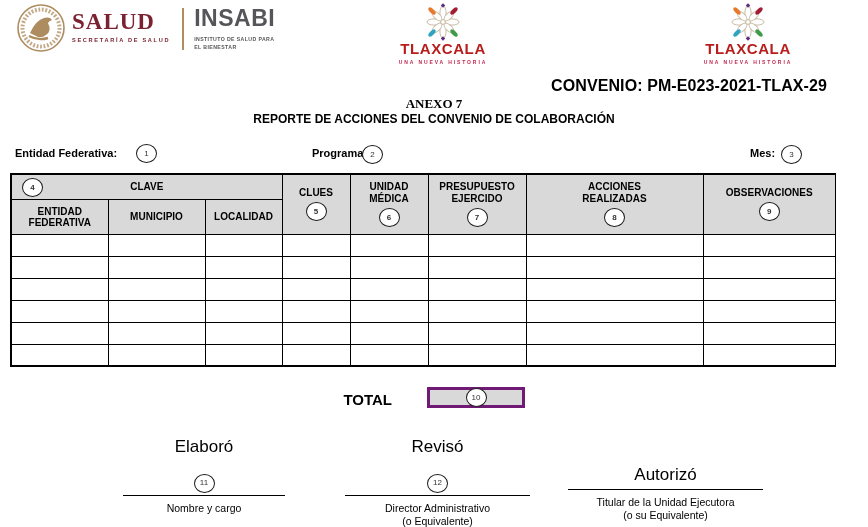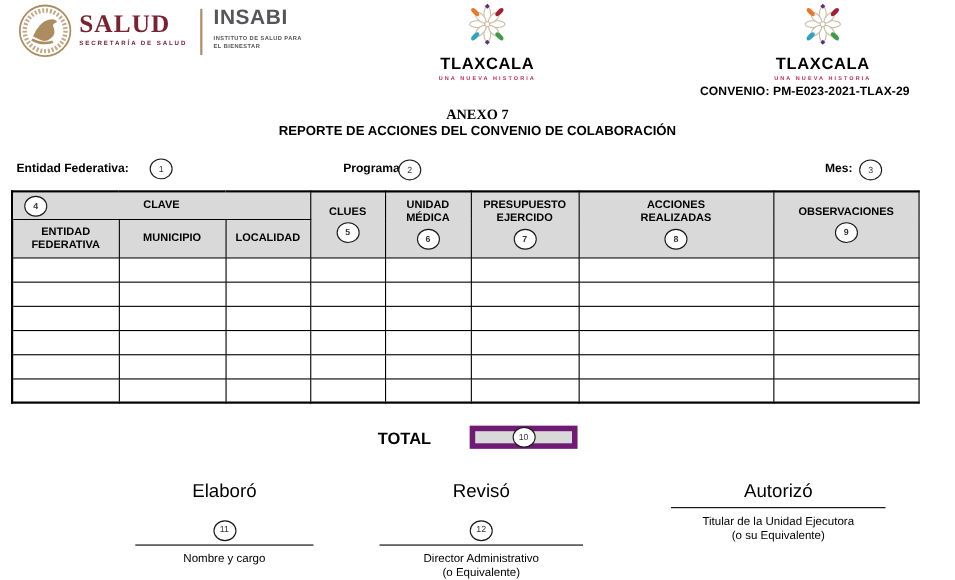--- a/index.html
+++ b/index.html
@@ -11,31 +11,31 @@
 
   
   .brand-left { position:absolute; left:16px; top:3px; display:flex; align-items:flex-start; }
   .seal { display:block; }
   .salud-block { margin:7px 0 0 6px; }
   .salud-word { font-family:"Liberation Serif", serif; font-weight:bold; font-size:23px;
                 color:#7B2232; letter-spacing:1px; line-height:1; }
   .salud-sub  { font-size:5.6px; font-weight:bold; color:#7B2232; letter-spacing:1.7px; margin-top:4px; }
   .logo-divider { width:2px; height:42px; background:#B08C5F; margin:5px 10px 0 12px; }
   .insabi-block { margin-top:4px; }
-  .insabi-word { font-size:19px; font-weight:bold; color:#56565A; letter-spacing:0.5px; line-height:1; }
+  .insabi-word { font-size:23px; font-weight:bold; color:#56565A; letter-spacing:0.5px; line-height:1; }
   .insabi-sub  { font-size:5.2px; font-weight:bold; color:#56565A; margin-top:5px; line-height:1.6; letter-spacing:0.4px; }
 
   .tlax { position:absolute; top:3px; width:110px; text-align:center; }
   .tlax.center { left:388px; }
   .tlax.right  { left:693px; }
   .tlax svg { display:block; margin:0 auto; }
-  .tlax-title { font-size:15px; font-weight:bold; color:#000000; letter-spacing:0.6px; line-height:1; margin-top:10px; }
+  .tlax-title { font-size:15px; font-weight:bold; color:#b91c1c; letter-spacing:0.6px; line-height:1; margin-top:0; }
   .tlax-sub   { font-size:5px; font-weight:bold; color:#C0274E; letter-spacing:1.9px; margin-top:3px; }
 
-  .convenio { position:absolute; top:77px; right:9px; font-size:11px; font-weight:bold; letter-spacing:0.1px; }
+  .convenio { position:absolute; top:77px; right:9px; font-size:16px; font-weight:bold; letter-spacing:0.1px; }
 
   
   .title1 { position:absolute; top:96px; left:0; width:868px; text-align:center;
             font-family:"Liberation Serif", serif; font-weight:bold; font-size:13px; }
   .title2 { position:absolute; top:112px; left:0; width:868px; text-align:center;
             font-weight:bold; font-size:12px; }
 
   
   .field-label { position:absolute; top:147px; font-weight:bold; font-size:11px; }
   .fl-1 { left:15px; }  .fl-2 { left:312px; }  .fl-3 { left:750px; }
@@ -61,28 +61,28 @@
   .clave-cell { position:relative; }
   .clave-ref { left:10px; top:3px; }
   .col-head { display:flex; flex-direction:column; align-items:center; justify-content:center; gap:3px; }
   .hlabel { line-height:1.2; display:block; }
   .w-limit { max-width:86px;text-align:center; }
 
   
   .total-label { position:absolute; top:391px; left:300px; width:92px; text-align:right;
                  font-weight:bold; font-size:15px; }
   .total-box { position:absolute; top:387px; left:427px; width:98px; height:21px;
-               background:#D9D9D9; border:5px solid #701a75;
+               background:#D9D9D9; border:3px solid #701a75;
                display:flex; align-items:center; justify-content:center; }
 
   
   .sig { position:absolute; top:437px; text-align:center; }
   .sig-1 { left:123px; width:162px; }
   .sig-2 { left:345px; width:185px; }
-  .sig-3 { left:610px; width:195px; }
+  .sig-3 { left:568px; width:195px;margin-top:28px; }
   .sig-heading { font-weight:normal; font-size:17px; }
   .sig-refwrap { margin-top:14px; height:20px; }
   .sig-line { border-top:1px solid #000; margin-top:4px; }
   .sig-caption { font-size:10.5px; margin-top:6px; line-height:1.25; }
 </style>
 </head>
 <body>
 
 <div class="page">
 

